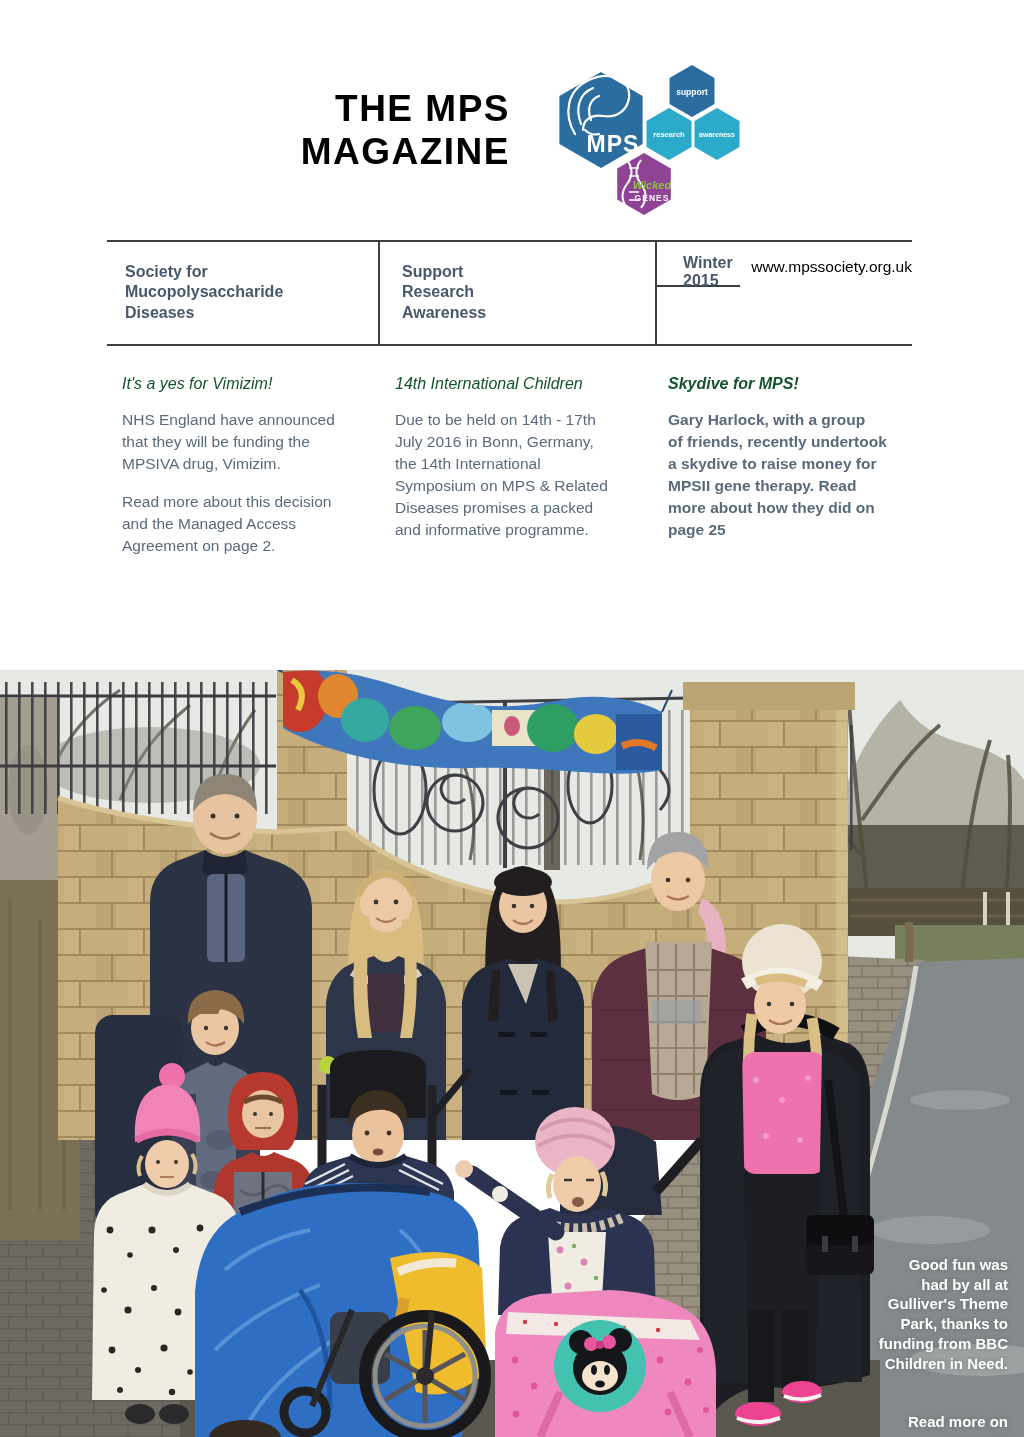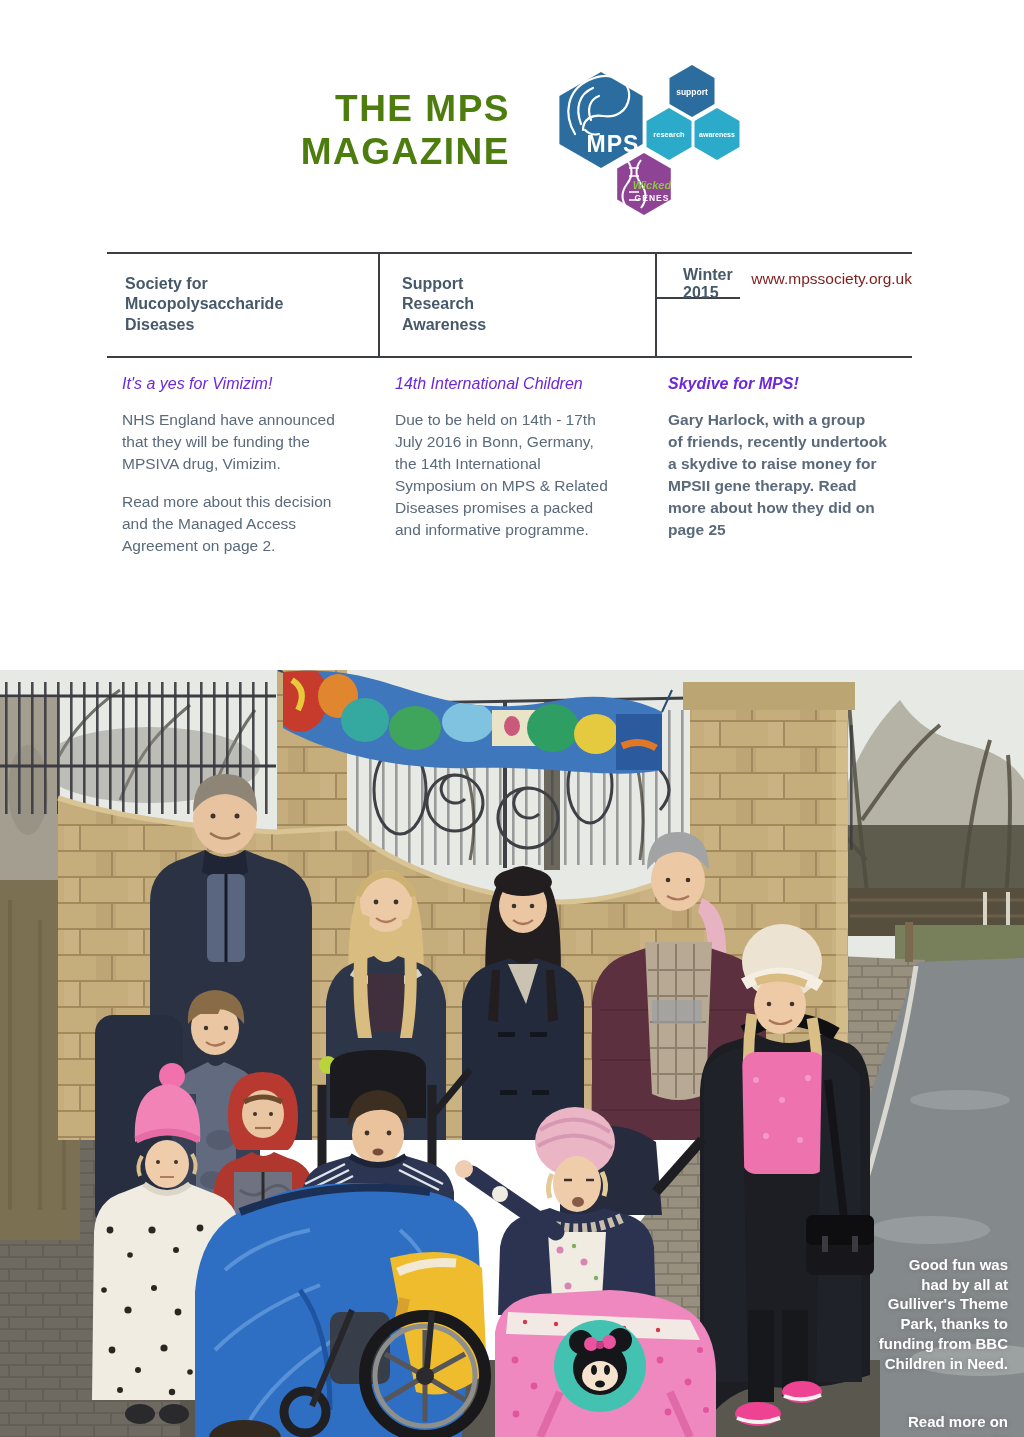--- a/index.html
+++ b/index.html
@@ -3,46 +3,46 @@
 <meta charset="utf-8">
 <style>
   html,body{margin:0;padding:0;background:#ffffff;}
   body{font-family:"Liberation Sans", sans-serif;}
   .page{position:relative;width:1024px;height:1437px;background:#ffffff;overflow:hidden;}
 
   
   .masthead-title{
     position:absolute;left:258px;top:88px;width:252px;
     text-align:right;font-weight:700;font-size:37px;line-height:1.16;
-    letter-spacing:1.5px;white-space:pre-line;color:#4d7c0f;
+    letter-spacing:1.5px;white-space:pre-line;color:#000000;
   }
   .logo-svg{position:absolute;left:545px;top:56px;}
 
   
   .info-table{
-    position:absolute;left:107px;top:252px;width:805px;height:106px;
+    position:absolute;left:107px;top:240px;width:805px;height:106px;
     border-top:2px solid #3b3e42;border-bottom:2px solid #3b3e42;
     display:flex;box-sizing:border-box;color:#47586a;
   }
   .info-col{box-sizing:border-box;height:100%;}
   .info-col1{width:271px;padding:20px 10px 0 18px;}
   .info-col2{width:277px;border-left:2px solid #3b3e42;padding:20px 10px 0 22px;}
   .info-col3{width:257px;border-left:2px solid #3b3e42;display:flex;flex-direction:row;}
   .org-name,.tagline{font-weight:700;font-size:16px;line-height:1.28;white-space:pre-line;}
   .issue-cell{height:45px;box-sizing:border-box;border-bottom:2px solid #3b3e42;
     padding:12px 0 0 26px;font-weight:700;font-size:16px;}
-  .site-cell{flex:1;padding:16px 0 0 11px;font-size:15.5px;color:#7f1d1d;}
+  .site-cell{flex:1;padding:16px 0 0 11px;font-size:15.5px;color:#000000;}
 
   
   .teasers{position:absolute;left:0;top:375px;width:1024px;color:#5a6a7b;}
   .teaser{position:absolute;top:0;}
   .teaser-1{left:122px;width:250px;}
   .teaser-2{left:395px;width:255px;}
   .teaser-3{left:668px;width:245px;font-weight:bold;}
-  .t-head{font-style:italic;font-size:16px;color:#6d28d9;margin:0 0 13px 0;}
+  .t-head{font-style:italic;font-size:16px;color:#14532d;margin:0 0 13px 0;}
   .t-body{font-size:15.5px;line-height:1.42;margin:16px 0 15px 0;white-space:pre-line;}
   .t-body:empty{display:none;}
 
   
   .photo{position:absolute;left:0;top:670px;width:1024px;height:767px;}
   .photo svg{display:block;}
   .photo-caption{
     position:absolute;right:16px;top:1235px;width:165px;text-align:right;
     color:#ffffff;font-weight:700;font-size:15px;line-height:1.32;
     white-space:pre-line;text-shadow:0 0 4px rgba(60,60,60,.35);

